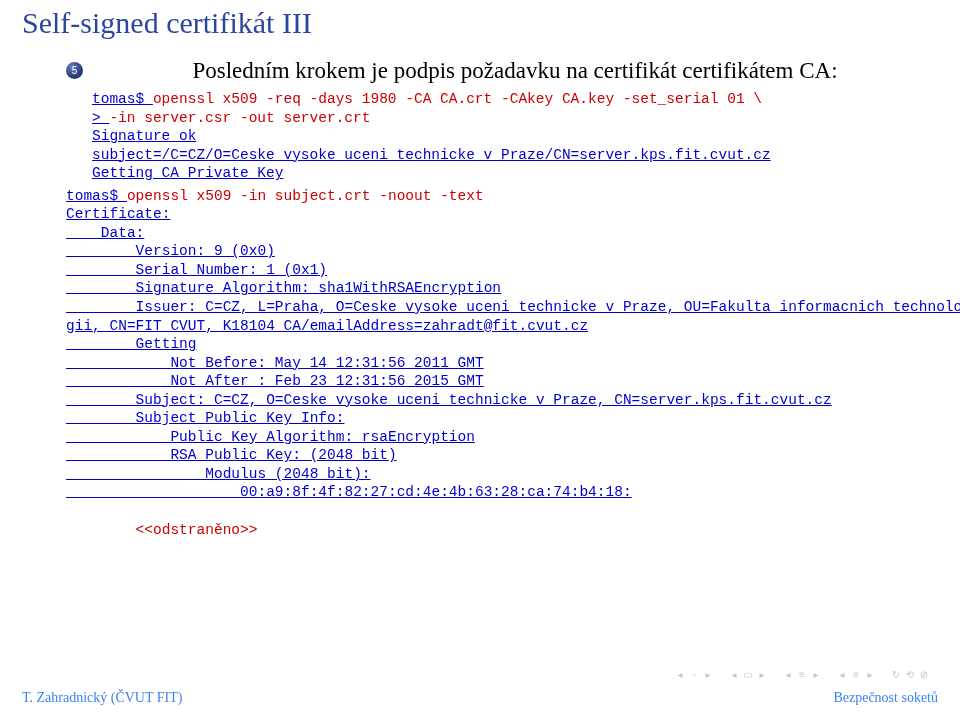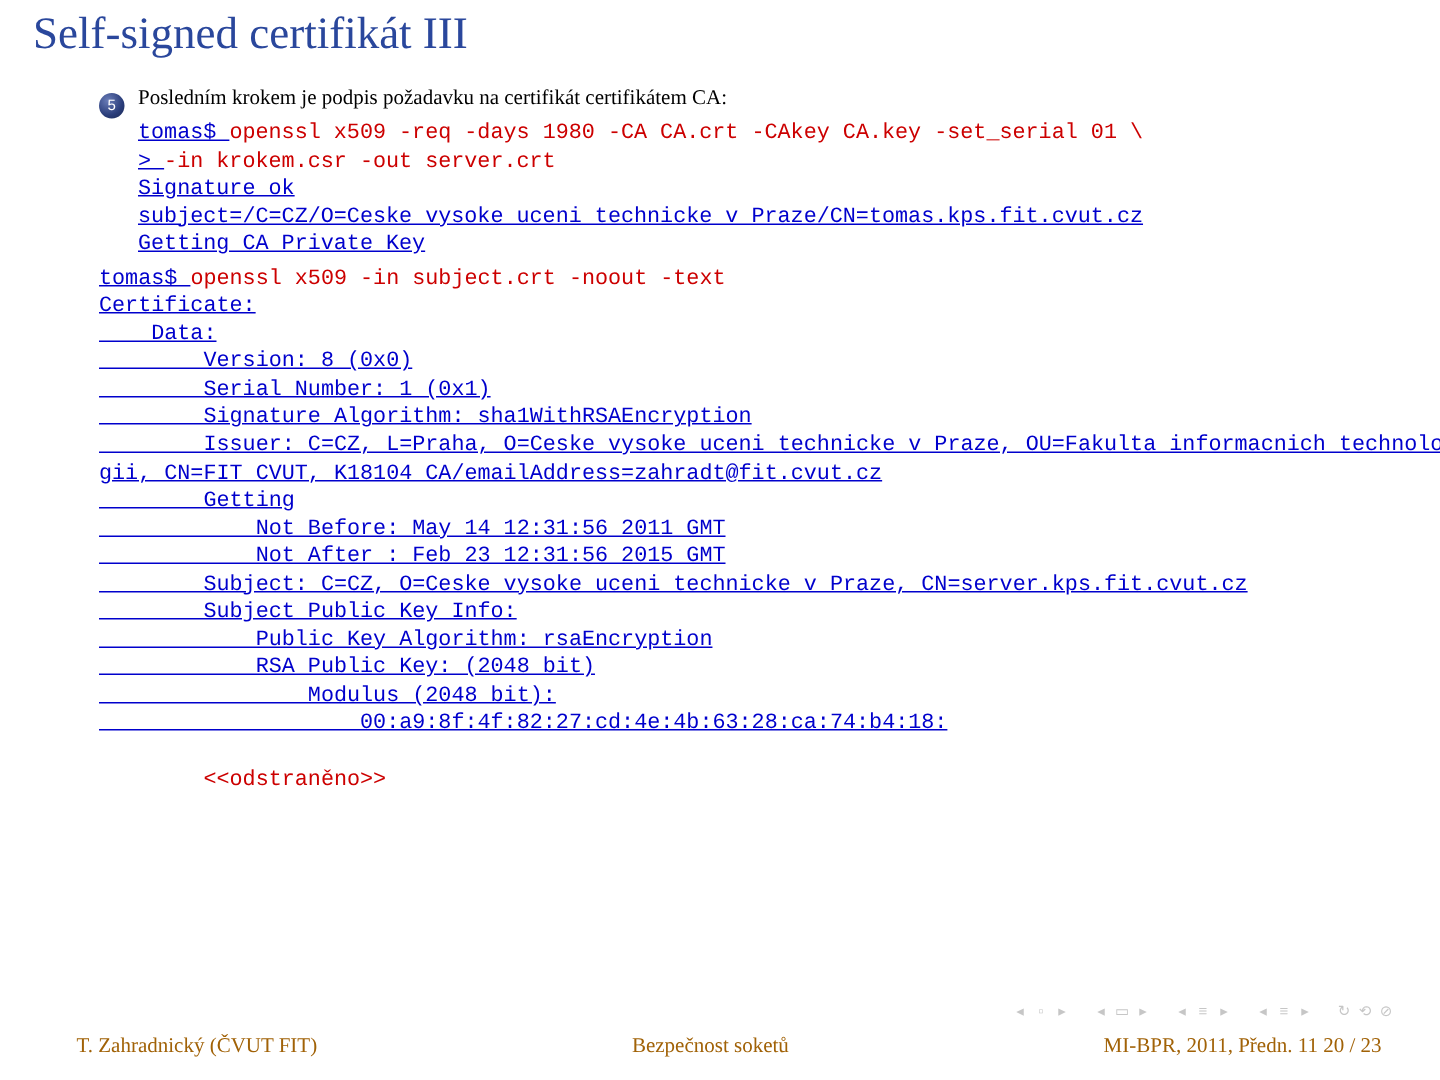--- a/index.html
+++ b/index.html
@@ -42,22 +42,23 @@
     height: 17px;
     border-radius: 50%;
     background: radial-gradient(circle at 35% 30%, #6a7db8 0%, #2a3d7a 60%, #1a2850 100%);
     color: #fff;
     font-size: 10px;
     font-family: Arial, sans-serif;
     text-align: center;
     line-height: 17px;
   }
   .step-text {
-    font-size: 14px;
+    font-size: 23px;
     color: #000;
+    text-align: center;
   }
   .bullet-row {
     position: relative;
     margin-left: -22px;
     margin-top: 6px;
     margin-bottom: 4px;
     padding-left: 22px;
   }
   .bullet-dot {
     position: absolute;
@@ -81,26 +82,25 @@
     margin-left: 26px;
     color: #000;
   }
   .terminal.wide { margin-left: 0; }
   .b { color: #0000cc; text-decoration: underline; }
   .r { color: #cc0000; }
   .footer {
     position: absolute;
     bottom: 14px;
     left: 22px;
-    right: 39px;
+    right: 22px;
     font-size: 14px;
-    color: #a16207;
+    color: #3b82f6;
     display: flex;
     justify-content: space-between;
-    margin-left: 29px;
   }
   .nav-icons {
     position: absolute;
     bottom: 40px;
     right: 30px;
     display: flex;
     gap: 14px;
     align-items: center;
     opacity: 0.55;
   }
@@ -119,30 +119,30 @@
   <h1 class="title">Self-signed certifikát III</h1>
 
   <div class="content">
 
     <div class="step-row">
       <div class="step-ball">5</div>
       <div class="step-text">Posledním krokem je podpis požadavku na certifikát certifikátem CA:</div>
     </div>
 
     <div class="terminal"><span class="b">tomas$ </span><span class="r">openssl x509 -req -days 1980 -CA CA.crt -CAkey CA.key -set_serial 01 \</span>
-<span class="b">&gt; </span><span class="r">-in krokem.csr -out server.crt</span>
+<span class="b">&gt; </span><span class="r">-in server.csr -out server.crt</span>
 <span class="b">Signature ok</span>
-<span class="b">subject=/C=CZ/O=Ceske vysoke uceni technicke v Praze/CN=tomas.kps.fit.cvut.cz</span>
+<span class="b">subject=/C=CZ/O=Ceske vysoke uceni technicke v Praze/CN=server.kps.fit.cvut.cz</span>
 <span class="b">Getting CA Private Key</span></div>
 
 
     <div class="terminal wide"><span class="b">tomas$ </span><span class="r">openssl x509 -in subject.crt -noout -text</span>
 <span class="b">Certificate:</span>
 <span class="b">    Data:</span>
-<span class="b">        Version: 8 (0x0)</span>
+<span class="b">        Version: 9 (0x0)</span>
 <span class="b">        Serial Number: 1 (0x1)</span>
 <span class="b">        Signature Algorithm: sha1WithRSAEncryption</span>
 <span class="b">        Issuer: C=CZ, L=Praha, O=Ceske vysoke uceni technicke v Praze, OU=Fakulta informacnich technolo</span>
 <span class="b">gii, CN=FIT CVUT, K18104 CA/emailAddress=zahradt@fit.cvut.cz</span>
 <span class="b">        Getting</span>
 <span class="b">            Not Before: May 14 12:31:56 2011 GMT</span>
 <span class="b">            Not After : Feb 23 12:31:56 2015 GMT</span>
 <span class="b">        Subject: C=CZ, O=Ceske vysoke uceni technicke v Praze, CN=server.kps.fit.cvut.cz</span>
 <span class="b">        Subject Public Key Info:</span>
 <span class="b">            Public Key Algorithm: rsaEncryption</span>
@@ -178,15 +178,14 @@
     <div class="nav-group">
       <span class="nav-icon">↻</span>
       <span class="nav-icon">⟲</span>
       <span class="nav-icon">⊘</span>
     </div>
   </div>
 
   <div class="footer">
     <span>T. Zahradnický (ČVUT FIT)</span>
     <span>Bezpečnost soketů</span>
-    <span>MI-BPR, 2011, Předn. 11    20 / 23</span>
   </div>
 </div>
 
 </body></html>

